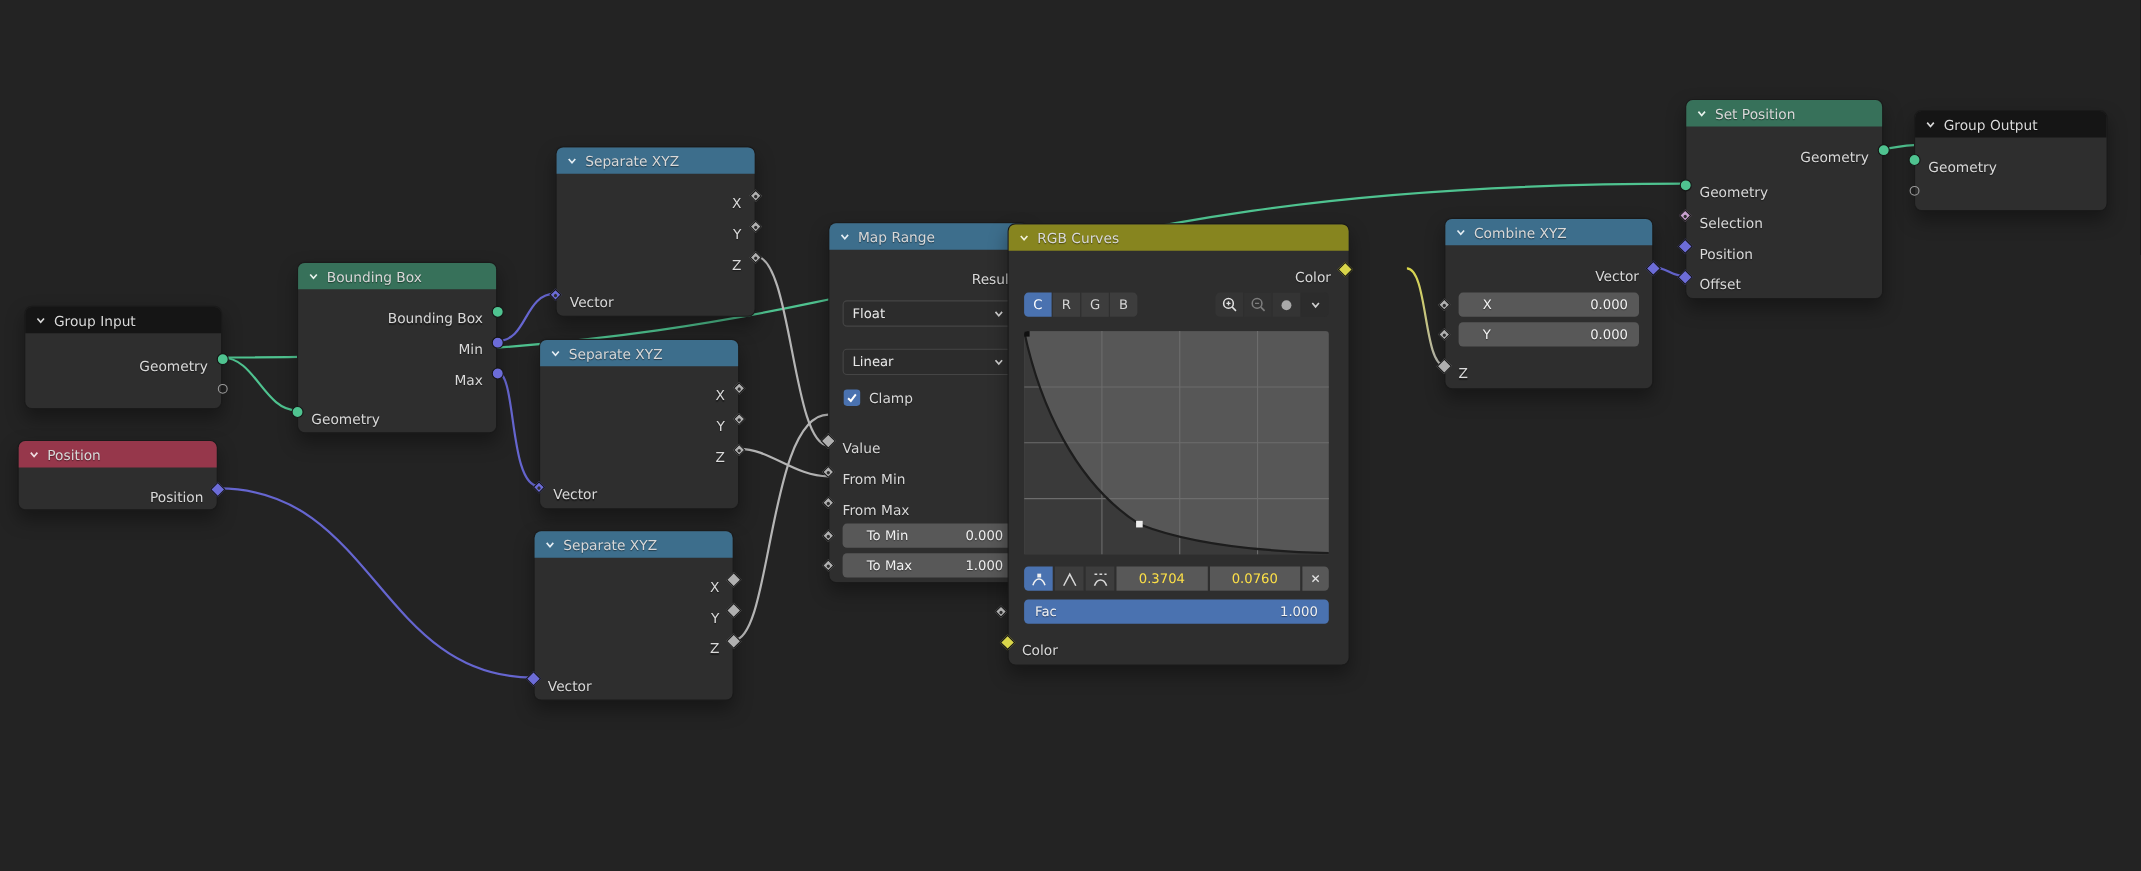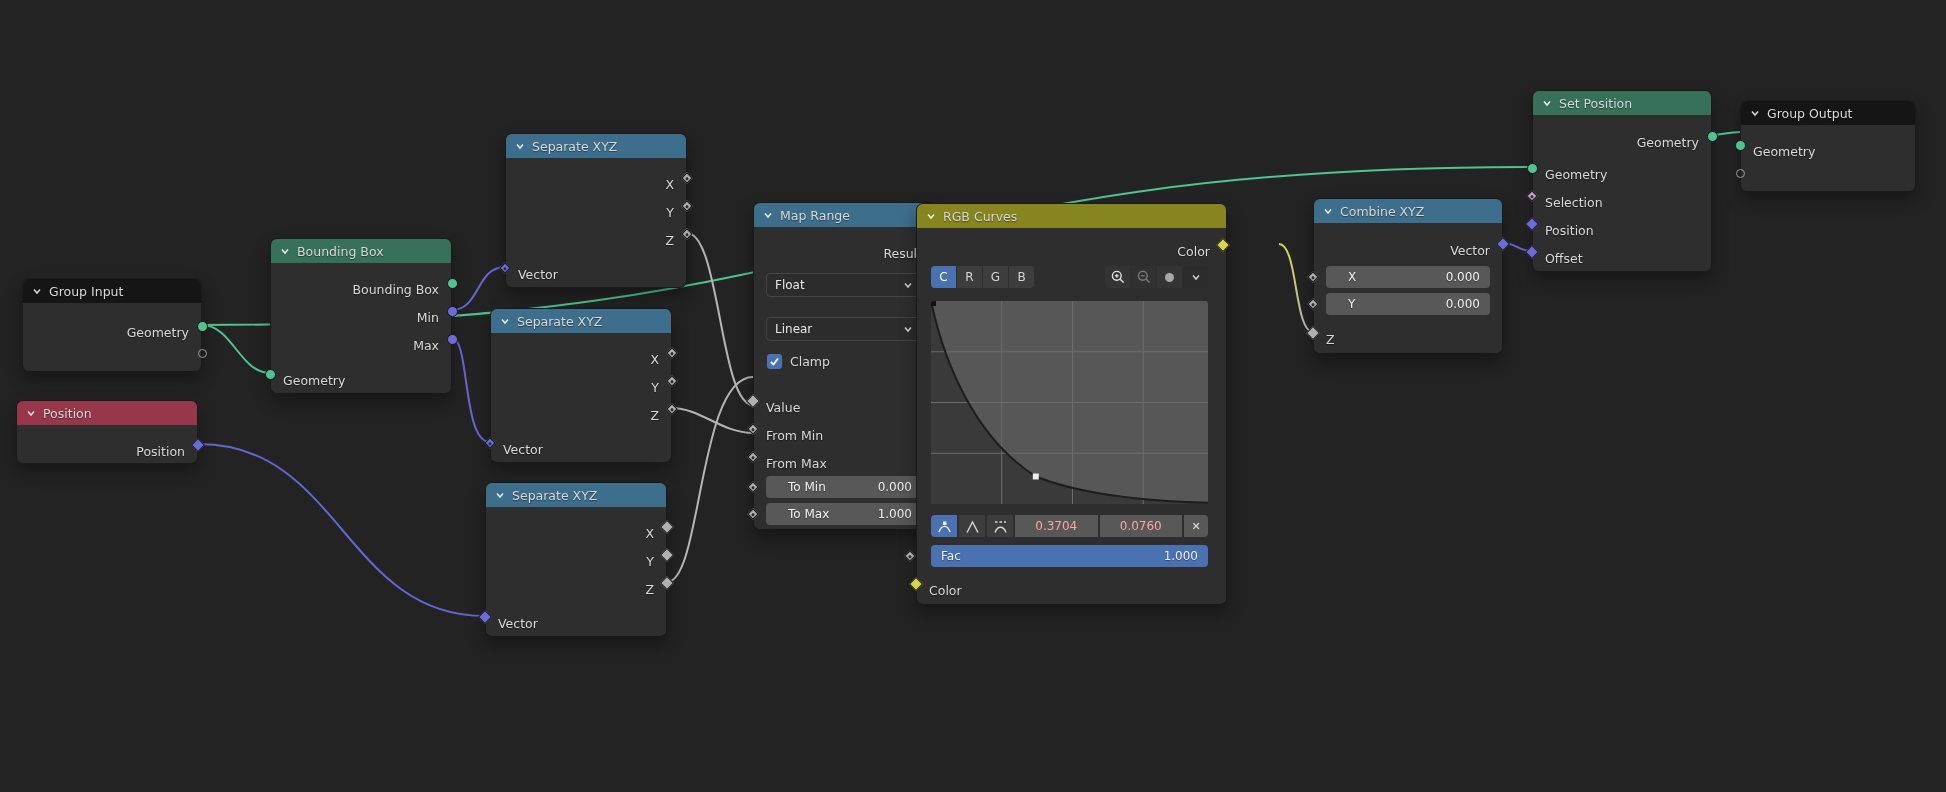--- a/index.html
+++ b/index.html
@@ -80,21 +80,21 @@
   .chan:last-child { border-radius:0 4px 4px 0; }
   .sel { background:var(--accent_blue,#4a72b0) !important; color:#fff; }
   .iconbtn {
     width:25px; height:22px; background:#343434; display:flex;
     align-items:center; justify-content:center;
   }
   .hbtn { width:26px; height:22px; background:#3d3d3d; display:flex; align-items:center; justify-content:center; }
   .xbtn { width:24px; height:22px; background:#585858; border-radius:0 4px 4px 0;
           color:#e5e5e5; display:flex; align-items:center; justify-content:center; font-size:11px; }
   .vfield { flex:1; height:22px; background:#585858; display:flex; align-items:center;
-            justify-content:center; color:#fca5a5; font-size:12px; }
+            justify-content:center; color:#fde047; font-size:12px; }
   .curvewrap { margin:0 14px; border-radius:3px; overflow:hidden; }
   .spacer7 { height:7px; } .spacer6 { height:6px; }
 </style>
 </head>
 <body>
 
 <div id="canvas">
 
   <svg class="wires" width="1946" height="792">
     <defs>

